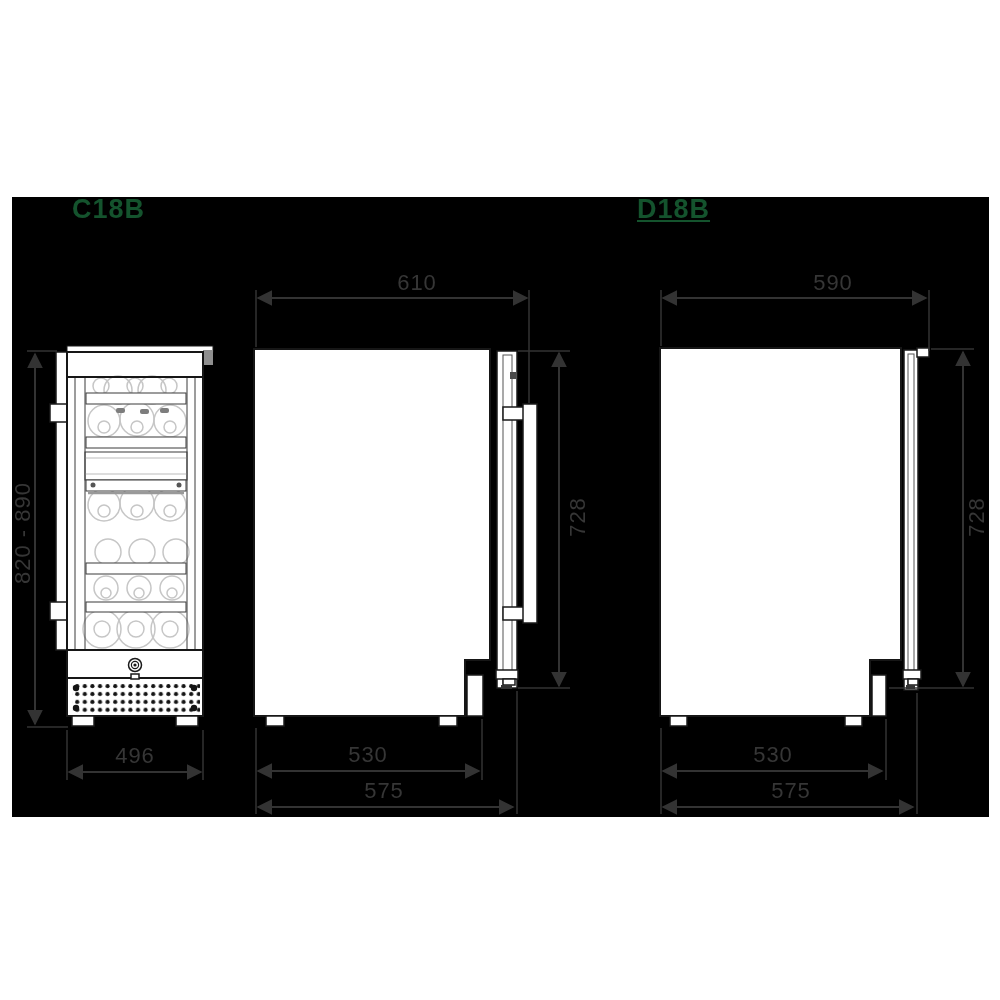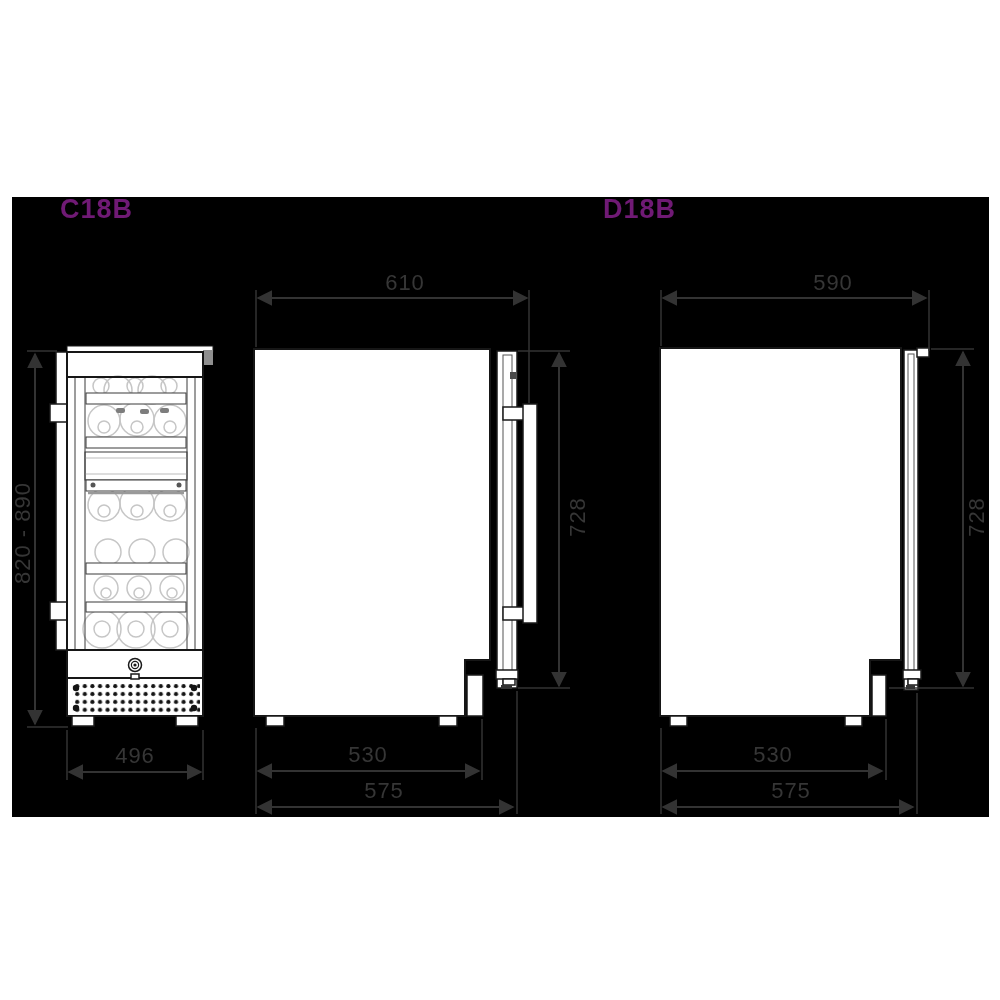--- a/index.html
+++ b/index.html
@@ -1,20 +1,20 @@
 <!DOCTYPE html>
 <html><head>
 <meta charset="utf-8">
 <style>
   html,body{margin:0;padding:0;background:#ffffff;}
   #stage{position:relative;width:1000px;height:1000px;background:#ffffff;overflow:hidden;
          font-family:"Liberation Sans", sans-serif;}
   #panel{position:absolute;left:12px;top:197px;width:977px;height:620px;background:#000000;}
   .model-title{position:absolute;font-size:27px;font-weight:800;letter-spacing:1px;
-               color:#701a75;line-height:1;white-space:nowrap;}
+               color:#14532d;line-height:1;white-space:nowrap;margin-left:12px;}
   .dim-label{position:absolute;font-size:22px;font-weight:400;letter-spacing:1px;
              color:#363636;line-height:1;white-space:nowrap;transform:translate(-50%,-50%);}
   .dim-label.vert{transform:translate(-50%,-50%) rotate(-90deg);}
   svg{position:absolute;left:0;top:0;}
   .dimline{stroke:#333333;stroke-width:2;fill:none;}
   .tick{stroke:#333333;stroke-width:1.5;fill:none;}
   .body{fill:#ffffff;stroke:#161616;stroke-width:2;}
   .part{fill:#ffffff;stroke:#1a1a1a;stroke-width:1.5;}
   .inner{stroke:#3a3a3a;stroke-width:1;fill:none;}
   .shelf{fill:#ffffff;stroke:#3a3a3a;stroke-width:1;}
@@ -191,26 +191,26 @@
 
       <path class="dimline" d="M663,771 H882" marker-start="url(#ah)" marker-end="url(#ah)"></path>
       <path class="tick" d="M886,719 V780"></path>
         <path class="tick" d="M661,728 V814"></path>
       <path class="dimline" d="M663,807 H913" marker-start="url(#ah)" marker-end="url(#ah)"></path>
       <path class="tick" d="M917,693 V814"></path>
     </g>
   </svg>
 
   <div class="model-title" style="left:60px;top:196px;">C18B</div>
-  <div class="model-title" style="left:603px;top:196px;">D18B</div>
+  <div class="model-title" style="left:625px;top:196px;text-decoration:underline;">D18B</div>
 
   <div class="dim-label vert" style="left:23px;top:533px;">820 - 890</div>
   <div class="dim-label" style="left:135px;top:756px;">496</div>
 
-  <div class="dim-label" style="left:405px;top:283px;">610</div>
+  <div class="dim-label" style="left:417px;top:283px;">610</div>
   <div class="dim-label vert" style="left:578px;top:517px;">728</div>
   <div class="dim-label" style="left:368px;top:755px;">530</div>
   <div class="dim-label" style="left:384px;top:791px;">575</div>
 
   <div class="dim-label" style="left:833px;top:283px;">590</div>
   <div class="dim-label vert" style="left:977px;top:517px;">728</div>
   <div class="dim-label" style="left:773px;top:755px;">530</div>
   <div class="dim-label" style="left:791px;top:791px;">575</div>
 </div>
 

